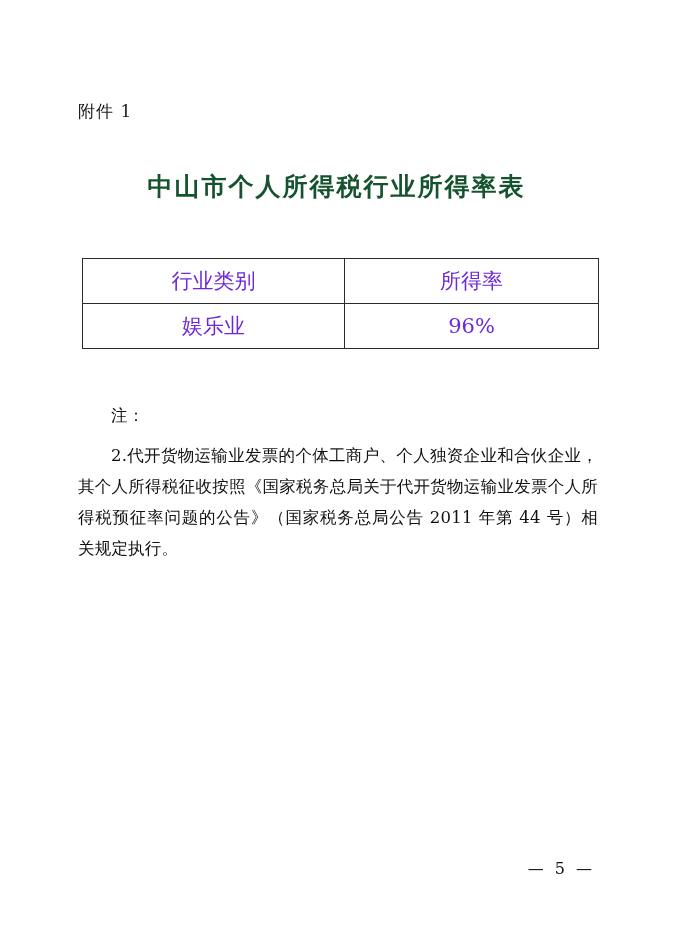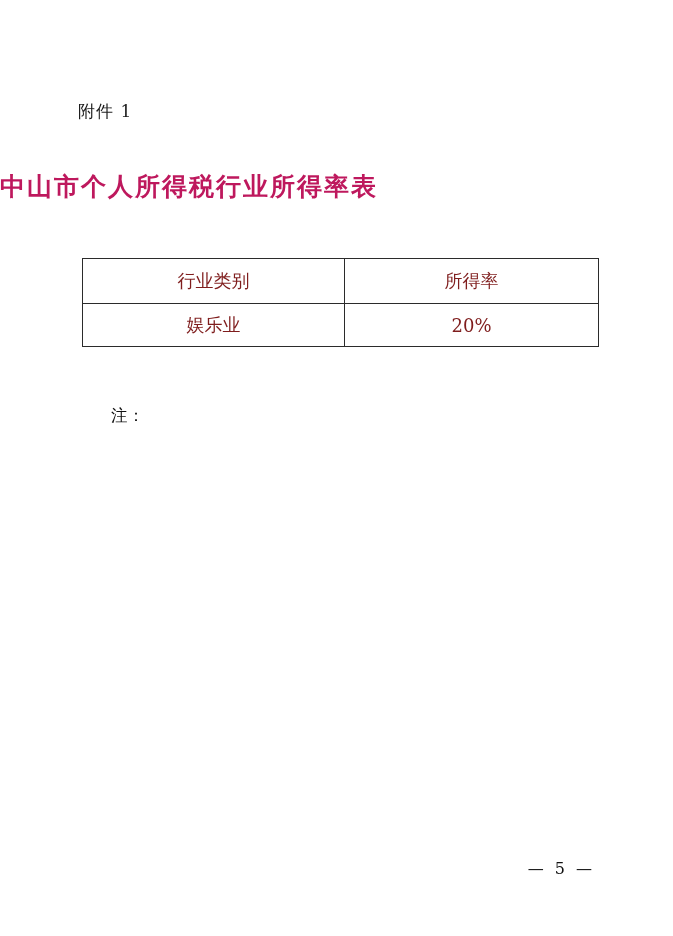--- a/index.html
+++ b/index.html
@@ -28,41 +28,42 @@
     top: 100px;
     font-size: 17px;
     letter-spacing: 1px;
     color: #1a1a1a;
   }
   .doc-title {
     position: absolute;
     left: 0;
     right: 0;
     top: 170px;
+    text-align: center;
     font-size: 25px;
     font-weight: bold;
     letter-spacing: 2px;
-    color: #be185d;
+    color: #14532d;
     font-family: "DejaVu Serif", "Liberation Serif", serif;
   }
   .rate-table {
     position: absolute;
     left: 82px;
     top: 258px;
     width: 516px;
     border-collapse: collapse;
     table-layout: fixed;
   }
   .rate-table th,
   .rate-table td {
     border: 1px solid #2b2b2b;
     text-align: center;
-    font-size: 18px;
+    font-size: 21px;
     padding: 8px 4px;
-    color: #7f1d1d;
+    color: #6d28d9;
     font-weight: normal;
   }
   .rate-table thead th {
     height: 28px;
   }
   .rate-table col.c1 { width: 262px; }
   .rate-table col.c2 { width: 254px; }
   .rate-table tbody td {
     height: 26px;
   }
@@ -106,24 +107,25 @@
     </colgroup>
     <thead>
       <tr>
         <th>行业类别</th>
         <th>所得率</th>
       </tr>
     </thead>
     <tbody>
       <tr>
         <td>娱乐业</td>
-        <td>20%</td>
+        <td>96%</td>
       </tr>
     </tbody>
   </table>
 
   <div class="notes">
     <p>注：</p>
+    <p>2.代开货物运输业发票的个体工商户、个人独资企业和合伙企业，其个人所得税征收按照《国家税务总局关于代开货物运输业发票个人所得税预征率问题的公告》（国家税务总局公告 2011 年第 44 号）相关规定执行。</p>
   </div>
 
   <div class="page-number">— 5 —</div>
 
 </div>
 
 </body></html>

